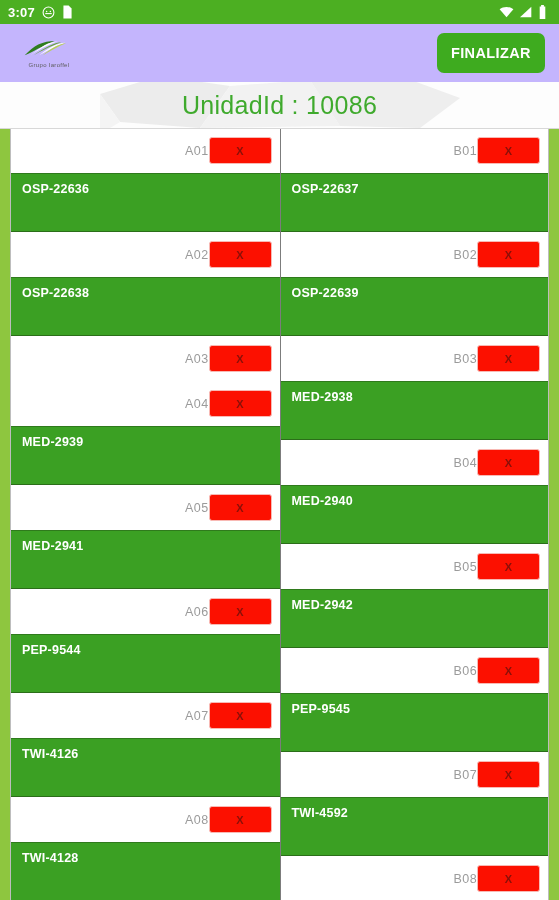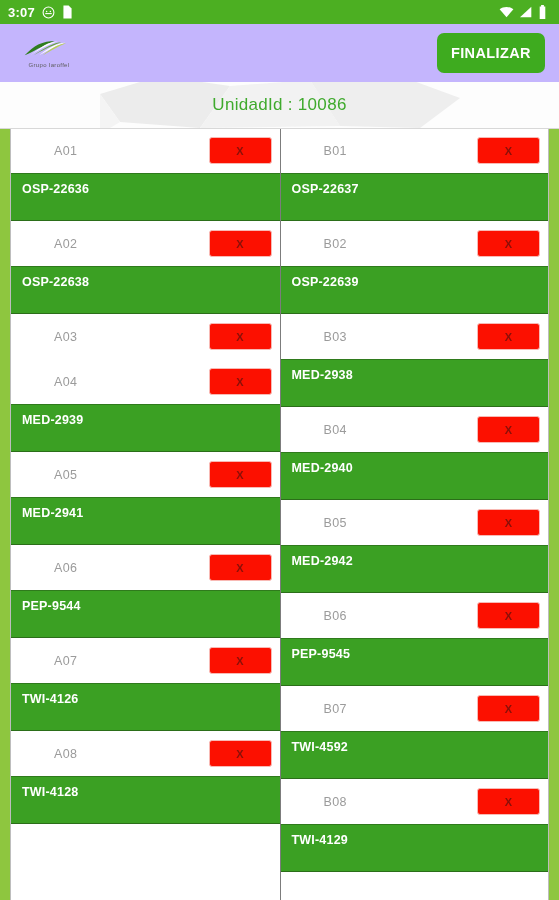--- a/index.html
+++ b/index.html
@@ -84,21 +84,21 @@
     overflow: hidden;
     z-index: 10;
     border-bottom: 1px solid #d8d8d8;
   }
   .title-band .poly { position: absolute; opacity: 1; }
   .title-text {
     position: relative;
     z-index: 2;
     text-align: center;
     line-height: 46px;
-    font-size: 17px;
+    font-size: 25px;
     color: #3faa2d;
     letter-spacing: 0.3px;
   }
 
   
   .grid-wrap {
     position: absolute;
     top: 127px;
     left: 10px;
     right: 10px;
@@ -125,21 +125,21 @@
   .slot-head {
     height: 45px;
     background: #ffffff;
     display: flex;
     align-items: center;
     position: relative;
     padding: 0 3px;
   }
   .slot-label {
     flex: 1;
-    text-align: left;
+    text-align: right;
     font-size: 12.5px;
     color: #9b9b9b;
     letter-spacing: 0.4px;
     padding-left: 40px;
   }
   .slot-x {
     width: 63px;
     height: 27px;
     background: #fc1000;
     border: 1px solid #f8b9b4;
@@ -149,21 +149,21 @@
     font-weight: bold;
     font-family: "Liberation Sans", sans-serif;
     cursor: pointer;
     margin-right: 5px;
     display: flex;
     align-items: center;
     justify-content: center;
   }
 
   .slot-body {
-    height: 48px;
+    height: 59px;
     background: #3ba023;
     border-top: 1px solid #2f7a1c;
     border-bottom: 1px solid #2b6e19;
     display: flex;
     align-items: flex-start;
     padding: 8px 0 0 11px;
   }
   .slot-code {
     color: #ffffff;
     font-size: 12.5px;

